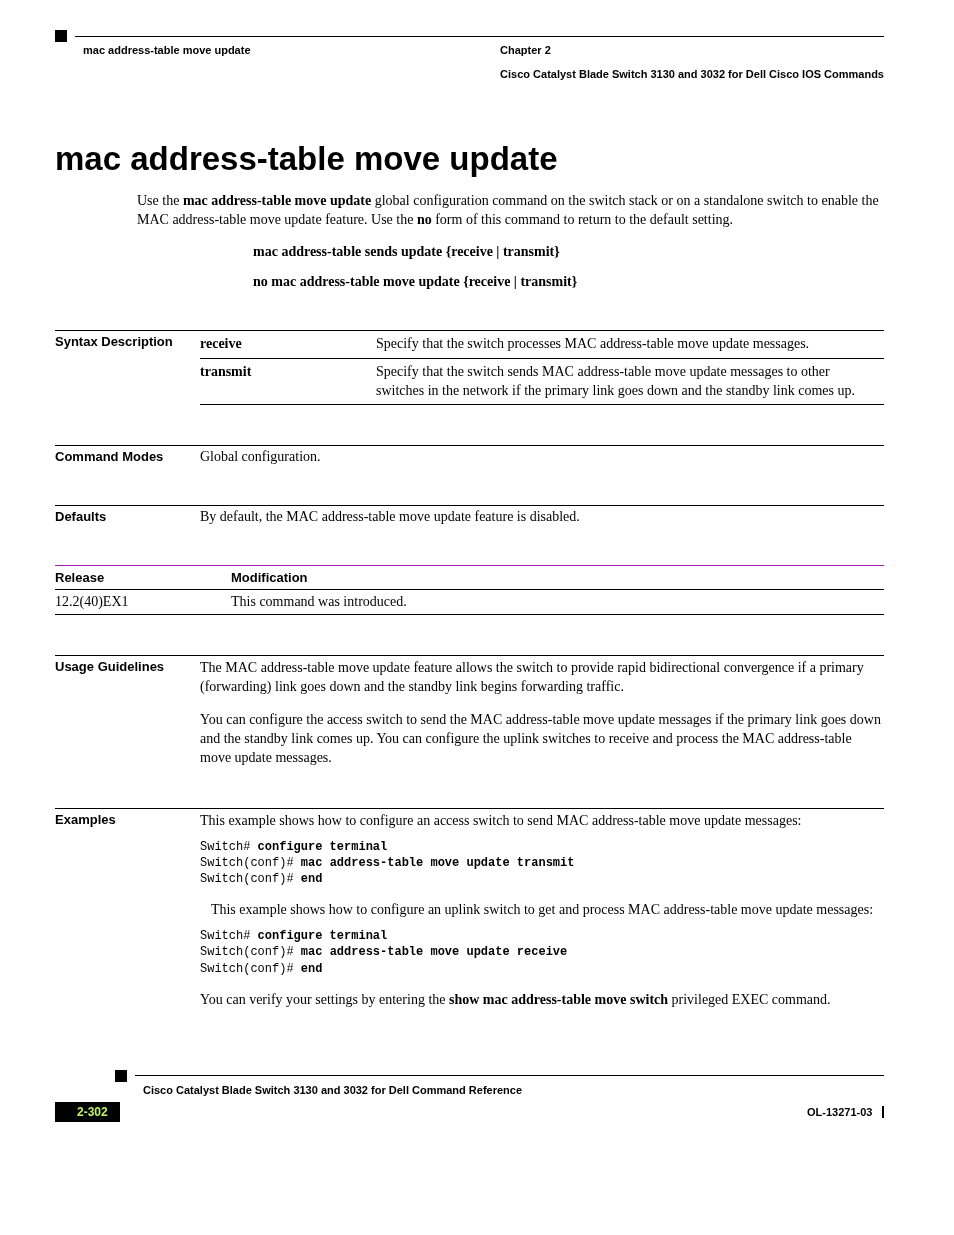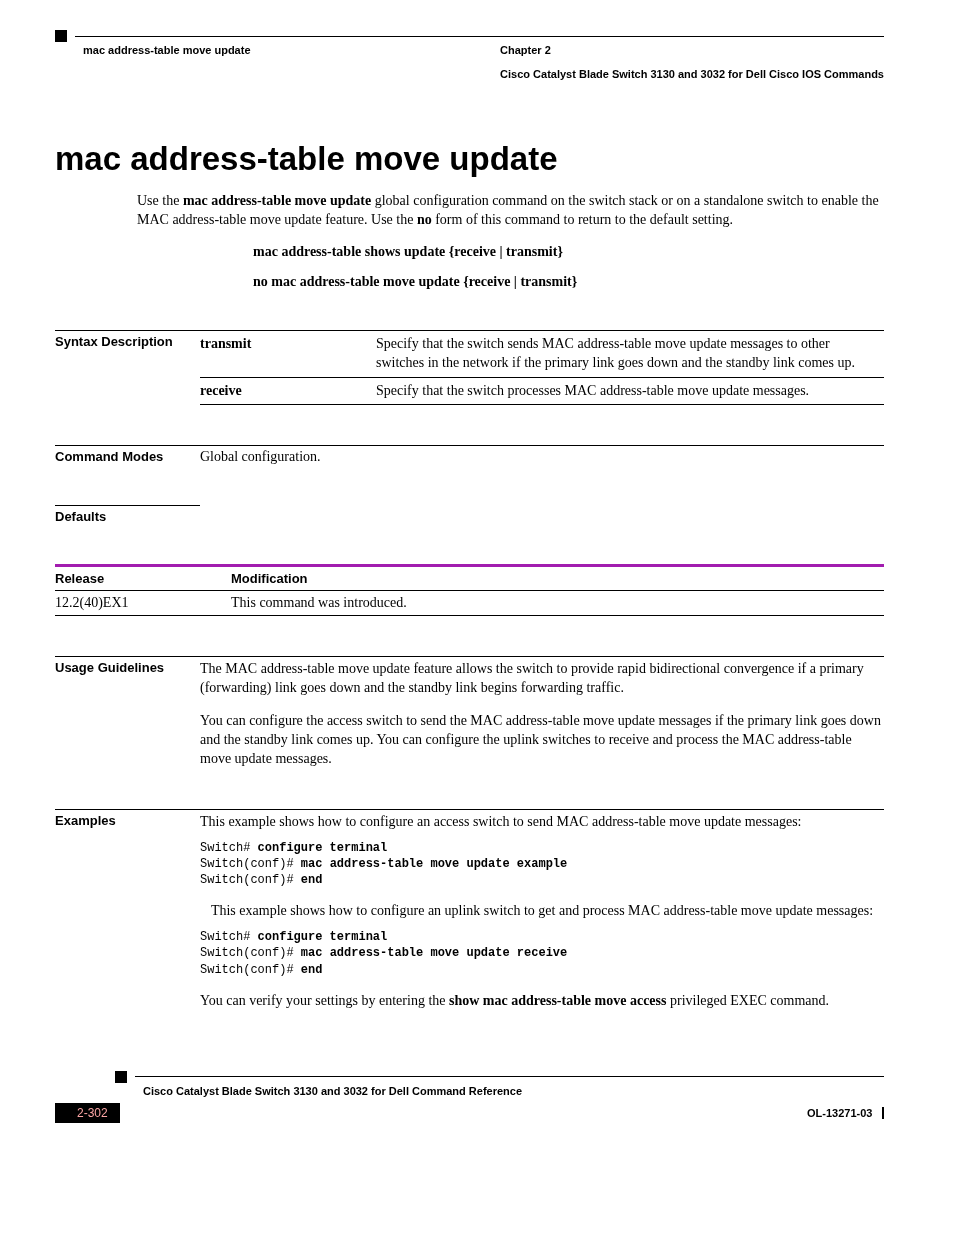--- a/index.html
+++ b/index.html
@@ -95,21 +95,21 @@
     font-weight: bold;
   }
   table.hist {
     width: 100%;
     border-collapse: collapse;
   }
   table.hist th {
     font-family: Arial, Helvetica, sans-serif;
     font-size: 13px;
     text-align: left;
-    border-top: 3px solid #a21caf;
+    border-top: 1px solid #a21caf;
     border-bottom: 1px solid #000;
     padding: 4px 6px 4px 0;
   }
   table.hist td {
     border-bottom: 1px solid #000;
     padding: 4px 6px 4px 0;
   }
   table.hist .col-rel { width: 170px; }
   .plain-top {
     border-top: 1px solid #000;
@@ -147,24 +147,24 @@
     margin-top: 2px;
   }
   .footer-bottom {
     display: flex;
     justify-content: space-between;
     align-items: center;
     margin-top: 6px;
   }
   .page-badge {
     background: #000;
-    color: #fca5a5;
+    color: #bef264;
     font-family: Arial, Helvetica, sans-serif;
     font-size: 12px;
-    font-weight: normal;
+    font-weight: bold;
     padding: 3px 12px 3px 22px;
     display: inline-block;
   }
   .doc-id {
     font-family: Arial, Helvetica, sans-serif;
     font-size: 11px;
     font-weight: bold;
   }
   .end-bar {
     width: 2px;
@@ -191,48 +191,49 @@
       <span>Cisco Catalyst Blade Switch 3130 and 3032 for Dell Cisco IOS Commands</span>
     </div>
   </div>
 
   <h1 class="cmd-title">mac address-table move update</h1>
 
   <p class="intro">
     <span>Use the </span><b>mac address-table move update</b><span> global configuration command on the switch stack or on a standalone switch to enable the MAC address-table move update feature. Use the </span><b>no</b><span> form of this command to return to the default setting.</span>
   </p>
 
-  <p class="syntax-line">mac address-table shows update {receive | transmit}</p>
+  <p class="syntax-line">mac address-table sends update {receive | transmit}</p>
   <p class="syntax-line">no mac address-table move update {receive | transmit}</p>
 
   <div class="section">
     <div class="sec-label">Syntax Description</div>
     <div class="sec-body">
       <table class="desc">
         <tbody>
             <tr>
+          <td class="key">receive</td>
+          <td>Specify that the switch processes MAC address-table move update messages.</td>
+        </tr>
+        <tr>
           <td class="key">transmit</td>
           <td>Specify that the switch sends MAC address-table move update messages to other switches in the network if the primary link goes down and the standby link comes up.</td>
         </tr>
-        <tr>
-          <td class="key">receive</td>
-          <td>Specify that the switch processes MAC address-table move update messages.</td>
-        </tr>
       </tbody>
         </table>
     </div>
   </div>
 
   <div class="section">
     <div class="sec-label">Command Modes</div>
     <div class="sec-body plain-top">Global configuration.</div>
   </div>
 
   <div class="section">
     <div class="sec-label">Defaults</div>
+    <div class="sec-body plain-top">By default, the MAC address-table move update feature is disabled.</div>
   </div>
 
   <div class="section">
     <div class="sec-body">
       <table class="hist">
         <tbody>
             <tr>
           <th class="col-rel">Release</th>
           <th>Modification</th>
         </tr>
@@ -251,30 +252,30 @@
       <p style="margin:0 0 14px 0; line-height:1.35;">The MAC address-table move update feature allows the switch to provide rapid bidirectional convergence if a primary (forwarding) link goes down and the standby link begins forwarding traffic.</p>
       <p style="margin:0; line-height:1.35;">You can configure the access switch to send the MAC address-table move update messages if the primary link goes down and the standby link comes up. You can configure the uplink switches to receive and process the MAC address-table move update messages.</p>
     </div>
   </div>
 
   <div class="section">
     <div class="sec-label">Examples</div>
     <div class="sec-body plain-top">
       <p style="margin:0 0 6px 0; line-height:1.35;">This example shows how to configure an access switch to send MAC address-table move update messages:</p>
       <pre class="cli"><span>Switch# </span><b>configure terminal</b>
-<span>Switch(conf)# </span><b>mac address-table move update example</b>
+<span>Switch(conf)# </span><b>mac address-table move update transmit</b>
 <span>Switch(conf)# </span><b>end</b></pre>
 
       <p style="margin:0 0 6px 0; line-height:1.35;text-align:center;">This example shows how to configure an uplink switch to get and process MAC address-table move update messages:</p>
       <pre class="cli"><span>Switch# </span><b>configure terminal</b>
 <span>Switch(conf)# </span><b>mac address-table move update receive</b>
 <span>Switch(conf)# </span><b>end</b></pre>
 
       <p style="margin:0; line-height:1.35;">
-        <span>You can verify your settings by entering the </span><b>show mac address-table move access</b><span> privileged EXEC command.</span>
+        <span>You can verify your settings by entering the </span><b>show mac address-table move switch</b><span> privileged EXEC command.</span>
       </p>
     </div>
   </div>
 
   <div class="footer-rule">
     <div class="blk"></div>
     <div class="line"></div>
   </div>
   <div class="footer-title">Cisco Catalyst Blade Switch 3130 and 3032 for Dell Command Reference</div>
   <div class="footer-bottom">

